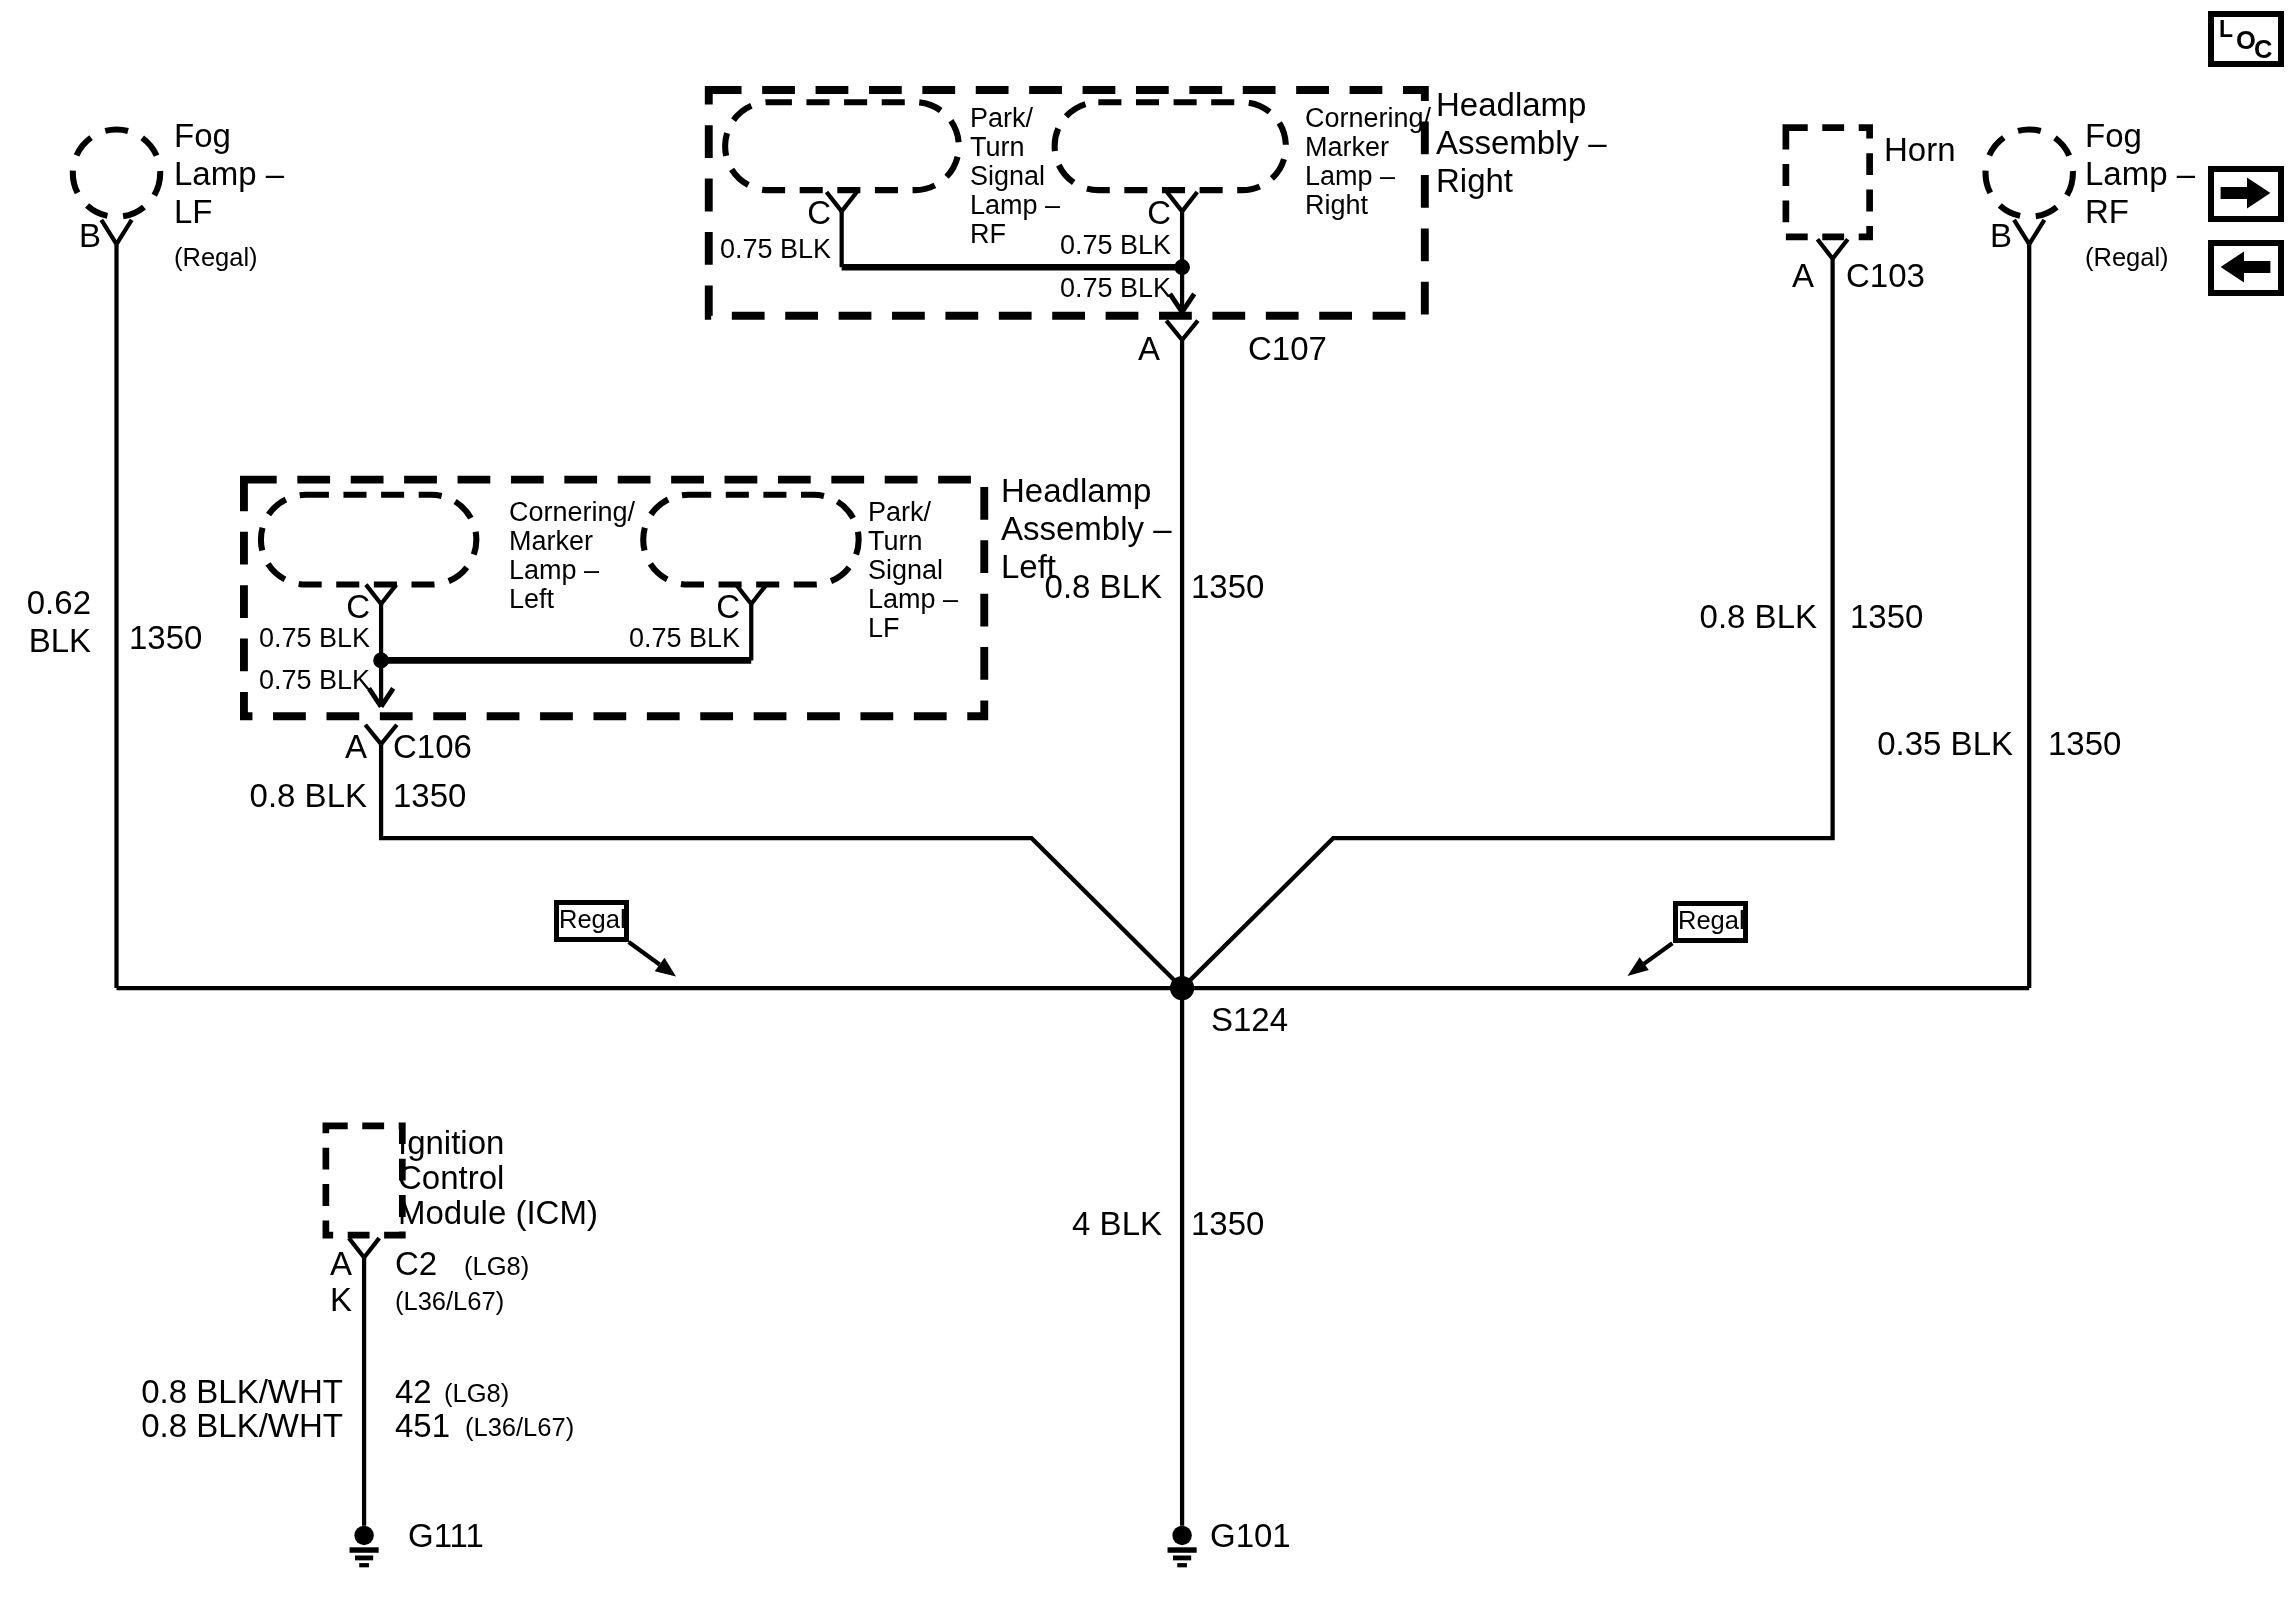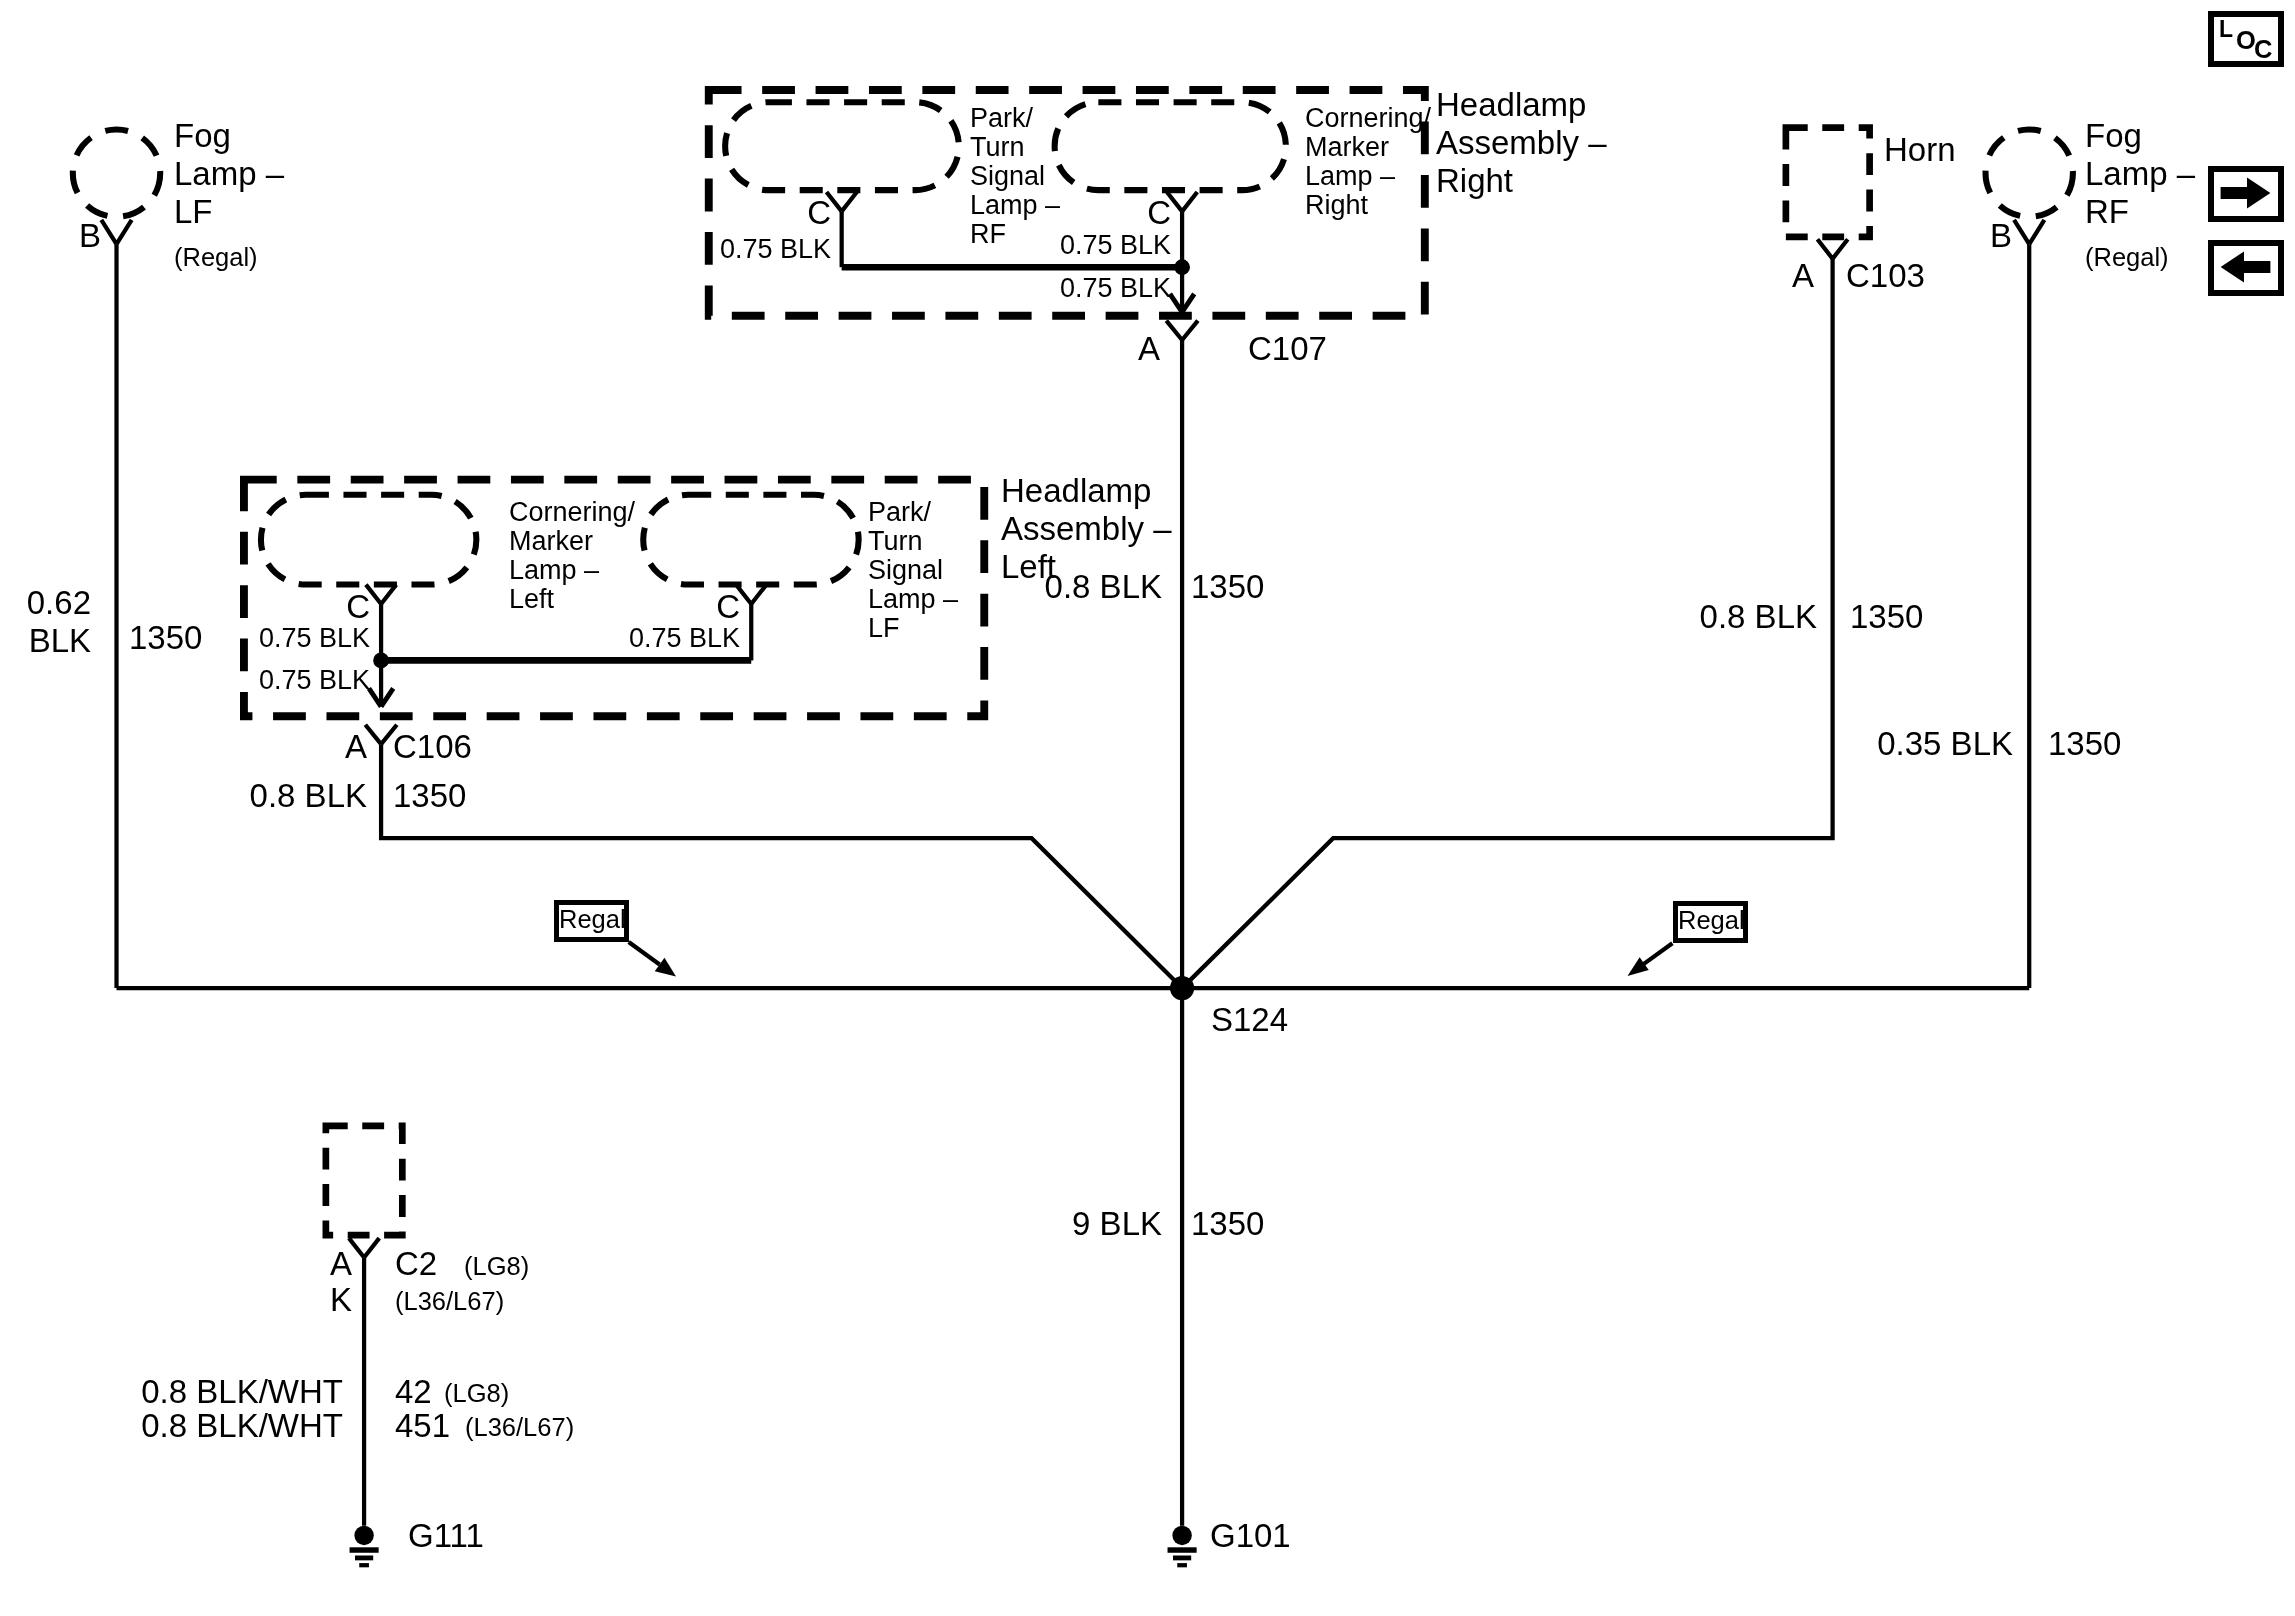--- a/index.html
+++ b/index.html
@@ -187,30 +187,33 @@
   <div class="lbl f54" style="left:1191px;top:568px;">1350</div>
 
   <div class="lbl f54 ra" style="right:478px;top:598px;">0.8 BLK</div>
   <div class="lbl f54" style="left:1850px;top:598px;">1350</div>
 
   <div class="lbl f54 ra" style="right:282px;top:725px;">0.35 BLK</div>
   <div class="lbl f54" style="left:2048px;top:725px;">1350</div>
 
   <div class="lbl f54" style="left:1211px;top:1001px;">S124</div>
 
-  <div class="lbl f54 ra" style="right:1133px;top:1205px;">9 BLK</div>
+  <div class="lbl f54 ra" style="right:1133px;top:1205px;">4 BLK</div>
   <div class="lbl f54" style="left:1191px;top:1205px;">1350</div>
 
   <div class="tag" style="left:554px;top:900px;width:75px;height:42px;">
     <span class="lblin">Regal</span>
   </div>
   <div class="tag" style="left:1673px;top:901px;width:75px;height:42px;">
     <span class="lblin">Regal</span>
   </div>
 
+  <div class="lbl f54 tight" style="left:398px;top:1125px;">Ignition
+Control
+Module (ICM)</div>
   <div class="lbl f54 ra" style="right:1943px;top:1245px;">A</div>
   <div class="lbl f54 ra" style="right:1943px;top:1281px;">K</div>
   <div class="lbl f54" style="left:395px;top:1245px;">C2</div>
   <div class="lbl f42" style="left:464px;top:1252px;">(LG8)</div>
   <div class="lbl f42" style="left:395px;top:1287px;">(L36/L67)</div>
 
   <div class="lbl f54 ra" style="right:1952px;top:1373px;">0.8 BLK/WHT</div>
   <div class="lbl f54" style="left:395px;top:1373px;">42</div>
   <div class="lbl f42" style="left:444px;top:1379px;">(LG8)</div>
   <div class="lbl f54 ra" style="right:1952px;top:1407px;">0.8 BLK/WHT</div>

